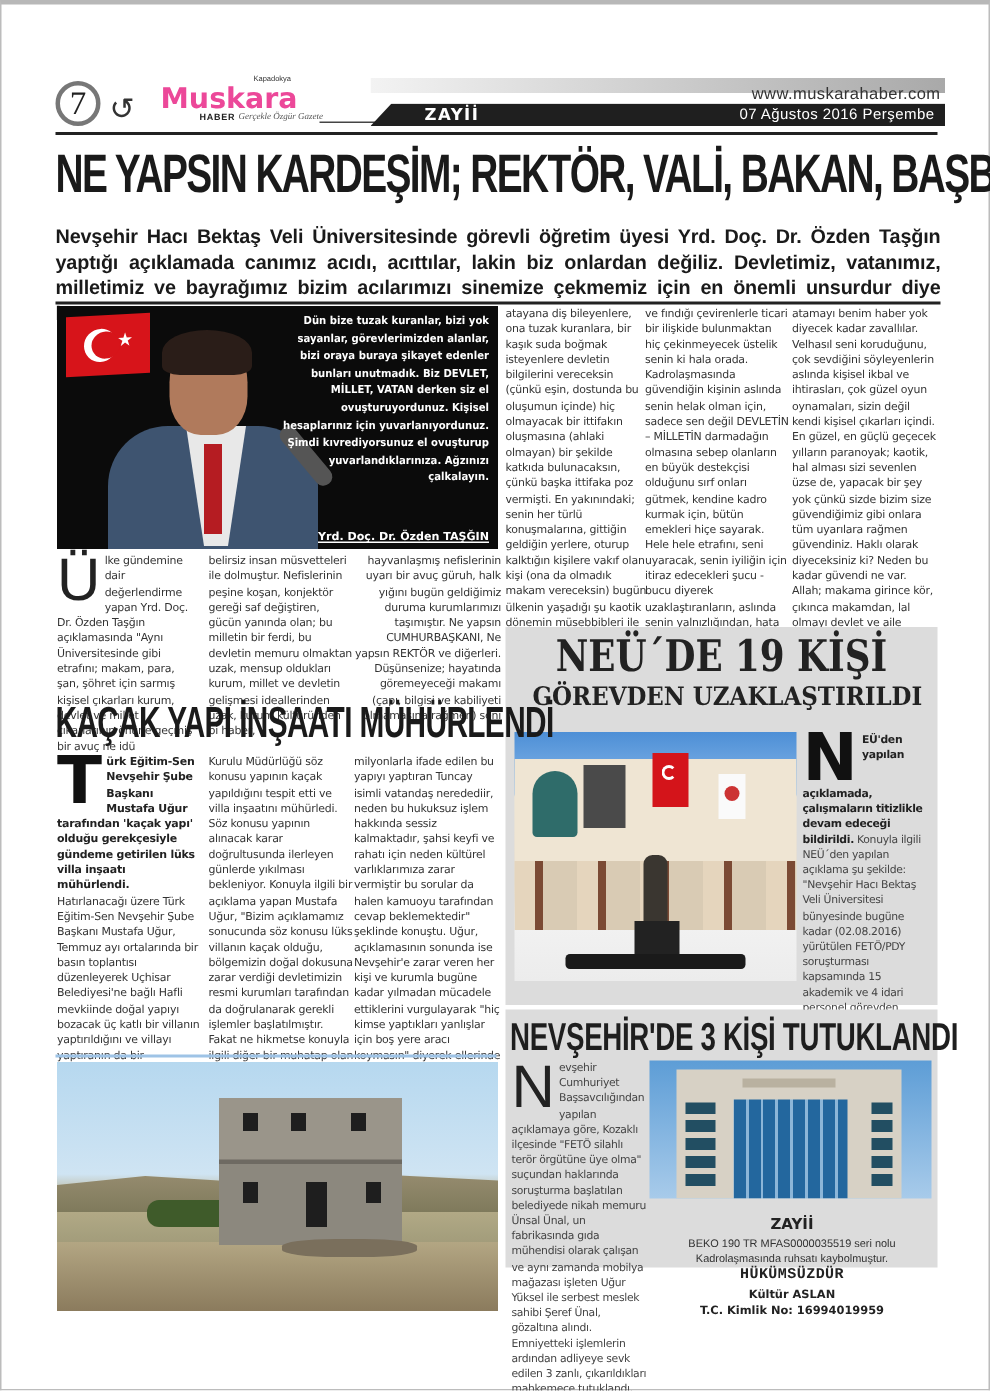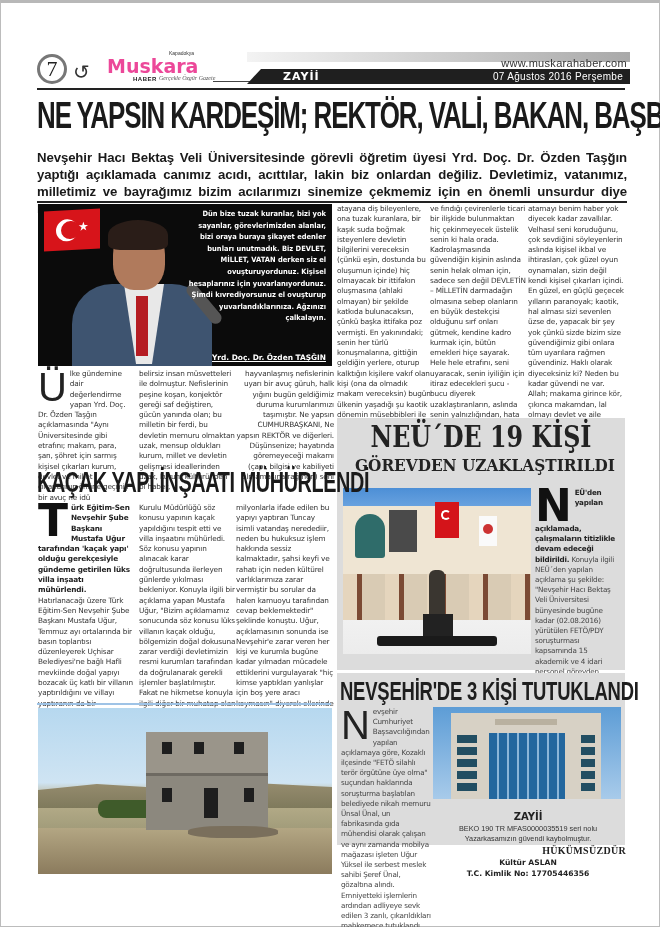--- a/index.html
+++ b/index.html
@@ -89,21 +89,21 @@
   .tut-photo { position: absolute; left: 96px; top: 34px; width: 188px; height: 92px; background: linear-gradient(#5d9dd6, #a8cbea); overflow: hidden; }
   .court { position: absolute; left: 18px; top: 6px; width: 150px; height: 86px; background: #d7d1c5; }
   .court-glass { position: absolute; left: 56px; top: 26px; width: 76px; height: 66px; background: repeating-linear-gradient(90deg, #23679e 0 8px, #8cb6d8 8px 10px); }
   .court-win { position: absolute; left: 24px; top: 28px; width: 20px; height: 56px; background: repeating-linear-gradient(#224e62 0 8px, #d7d1c5 8px 12px); }
   .court-win2 { position: absolute; left: 148px; top: 28px; width: 14px; height: 56px; background: repeating-linear-gradient(#224e62 0 8px, #d7d1c5 8px 12px); }
   .court-sign { position: absolute; left: 62px; top: 12px; width: 62px; height: 6px; background: #b9b1a0; }
 
   .zayi { position: absolute; left: 430px; top: 810px; width: 196px; text-align: center; color: #222; }
   .zayi-title { font-family: "DejaVu Sans", sans-serif; font-weight: bold; font-size: 10px; line-height: 14px; }
   .zayi-line { font-size: 7.3px; line-height: 10px; color: #333; }
-  .zayi-h { font-family: Liberation Serif, serif; font-weight: bold; font-size: 10px; line-height: 13px; letter-spacing: 0.3px; text-align: right; }
+  .zayi-h { font-family: Liberation Mono, monospace; font-weight: bold; font-size: 10px; line-height: 13px; letter-spacing: 0.3px; }
   .zayi-name { font-family: "DejaVu Sans", sans-serif; font-weight: bold; font-size: 7.6px; line-height: 11px; }
   .zayi-tc { font-family: "DejaVu Sans", sans-serif; font-weight: bold; font-size: 7.6px; line-height: 11px; }
 </style>
 </head>
 <body>
 
 <div class="page-border"></div>
 
 <div class="masthead">
   <div class="page-num">7</div>
@@ -206,17 +206,17 @@
     <div class="court-sign"></div>
     <div class="court-glass"></div>
     <div class="court-win"></div>
     <div class="court-win2"></div>
   </div>
 </div>
 
 <div class="zayi">
   <div class="zayi-title">ZAYİİ</div>
   <div class="zayi-line">BEKO 190 TR MFAS0000035519 seri nolu</div>
-  <div class="zayi-line">Yazarkasamızın güvendi kaybolmuştur.</div>
+  <div class="zayi-line">Kadrolaşmasında ruhsatı kaybolmuştur.</div>
   <div class="zayi-h">HÜKÜMSÜZDÜR</div>
   <div class="zayi-name">Kültür ASLAN</div>
-  <div class="zayi-tc">T.C. Kimlik No: 17705446356</div>
+  <div class="zayi-tc">T.C. Kimlik No: 16994019959</div>
 </div>
 
 </body></html>

